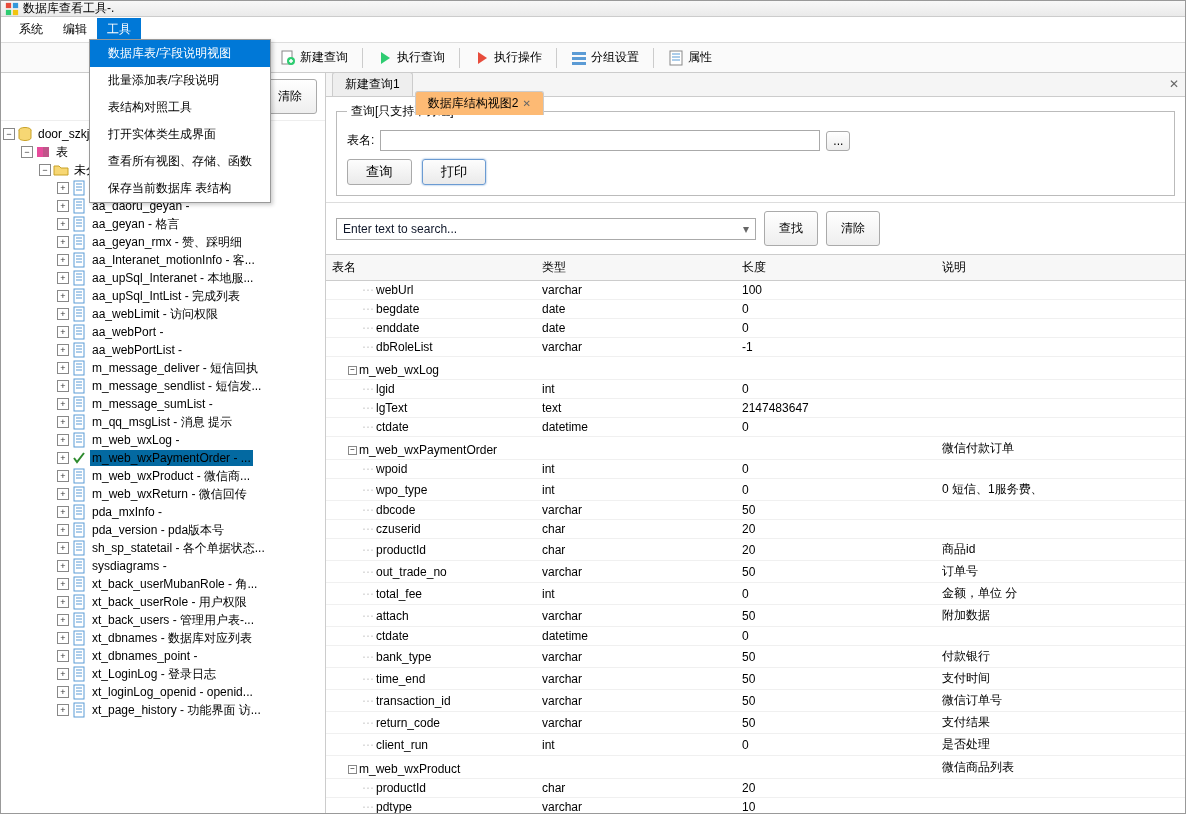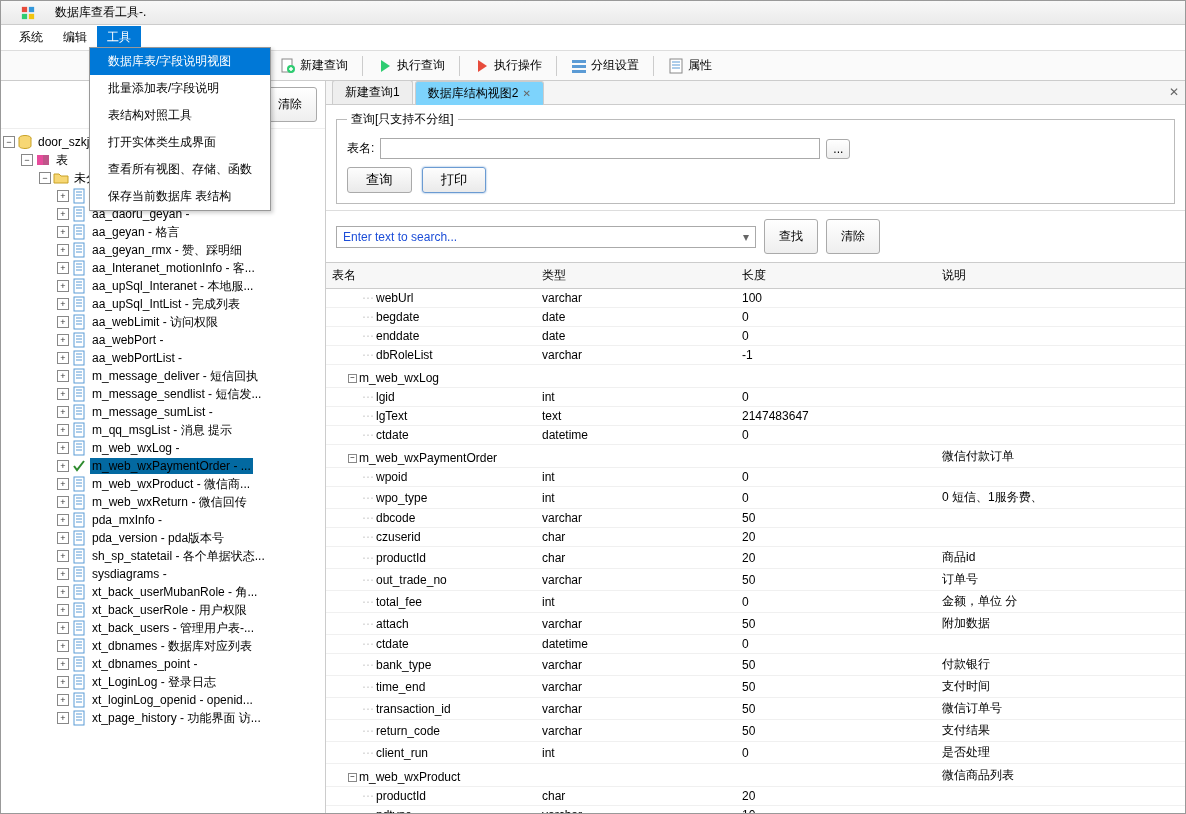--- a/index.html
+++ b/index.html
@@ -1,18 +1,18 @@
 <!DOCTYPE html>
 <html><head>
 <meta charset="utf-8">
 <style>
 * { box-sizing: border-box; margin: 0; padding: 0; }
 body { font-family: "Microsoft YaHei", "SimSun", Tahoma, sans-serif; font-size: 12px; background: #f0f0f0; color: #000; overflow: hidden; }
 .window { width: 1186px; height: 814px; background: #fff; border: 1px solid #999; display: flex; flex-direction: column; }
-.titlebar { height: 24px; background: linear-gradient(#f8f8f8,#eaeaea); display: flex; align-items: center; padding: 0 20px; gap: 20px; border-bottom: 1px solid #ccc; }
+.titlebar { height: 16px; background: linear-gradient(#f8f8f8,#eaeaea); display: flex; align-items: center; padding: 0 4px; gap: 4px; border-bottom: 1px solid #ccc; }
 .titlebar .app-icon { width: 14px; height: 14px; display: inline-flex; }
 .menubar { height: 26px; background: #fff; display: flex; align-items: center; padding: 0 8px; gap: 0; border-bottom: 1px solid #ddd; position: relative; }
 .menubar .menu { padding: 3px 10px; cursor: default; }
 .menubar .menu.active { background: #0078d7; color: #fff; }
 .menu-dropdown { position: absolute; top: 22px; left: 88px; background: #fff; border: 1px solid #999; box-shadow: 2px 2px 4px rgba(0,0,0,.2); z-index: 100; min-width: 180px; }
 .menu-dropdown .item { padding: 5px 18px; cursor: default; white-space: nowrap; }
 .menu-dropdown .item.hover { background: #0078d7; color: #fff; }
 .toolbar { height: 30px; background: #fafafa; border-bottom: 1px solid #ccc; display: flex; align-items: center; padding: 0 12px; gap: 4px; }
 .toolbar .sep { width:1px; height:20px; background:#ccc; margin:0 4px; }
 .toolbar select { height: 21px; font-size:12px; border:1px solid #aaa; }
@@ -25,21 +25,21 @@
 .tree-wrapper { flex:1; overflow:auto; padding:4px 2px; }
 .tree-node { display:flex; align-items:center; height:18px; white-space:nowrap; cursor:default; }
 .expander { width:12px; height:12px; border:1px solid #888; display:inline-flex; align-items:center; justify-content:center; font-size:9px; line-height:1; margin-right:2px; color:#333; background:#fff; }
 .tree-icon { width:16px; height:16px; margin-right:3px; display:inline-flex; align-items:center; justify-content:center; }
 .tree-label { padding:1px 2px; }
 .tree-label.selected { background:#0369a1; }
 .indent { display:inline-block; }
 .right-panel { flex:1; display:flex; flex-direction:column; min-width:0; }
 .tabs { height:24px; background:#f5f5f5; border-bottom:1px solid #ccc; display:flex; align-items:flex-end; padding-left:6px; position:relative; }
 .tab { padding:3px 12px; border:1px solid #ccc; border-bottom:none; background:#eee; margin-right:2px; border-radius:3px 3px 0 0; cursor:default; display:flex; align-items:center; gap:4px; }
-.tab.active { background:#7dd3fc; position:relative; top:1px; }
+.tab.active { background:#fdba74; position:relative; top:19px; }
 .tab .close { font-size:10px; color:#666; }
 .tabs .tabs-close { position:absolute; right:6px; top:4px; font-size:12px; color:#666; cursor:default; }
 .query-area { padding:6px 10px; border-bottom:1px solid #ddd; }
 .query-area fieldset { border:1px solid #bbb; padding:6px 10px 10px; }
 .query-area legend { padding:0 4px; }
 .form-row { display:flex; align-items:center; gap:6px; margin:4px 0; }
 .text-input { border:1px solid #aaa; height:21px; padding:1px 4px; font-size:12px; }
 .btn-row { display:flex; gap:10px; margin-top:8px; }
 .btn2 { border:1px solid #aaa; background:linear-gradient(#fdfdfd,#eaeaea); padding:3px 18px; border-radius:3px; cursor:default; }
 .btn2.primary { border-color:#6b9bd2; box-shadow:0 0 2px #6b9bd2; }
@@ -599,21 +599,21 @@
           </div>
           <div class="btn-row">
             <button class="btn2">查询</button>
             <button class="btn2 primary">打印</button>
           </div>
         </fieldset>
       </div>
 
       <div class="search-bar">
         <div class="search-input">
-          <span style="color:#1d4ed8">Enter text to search...</span>
+          <span style="color:#0f172a">Enter text to search...</span>
           <span style="color:#666;">▾</span>
         </div>
         <button class="btn">查找</button>
         <button class="btn">清除</button>
       </div>
 
       <div class="grid">
         <table id="grid-table">
           <colgroup>
               <col style="width:210px">

